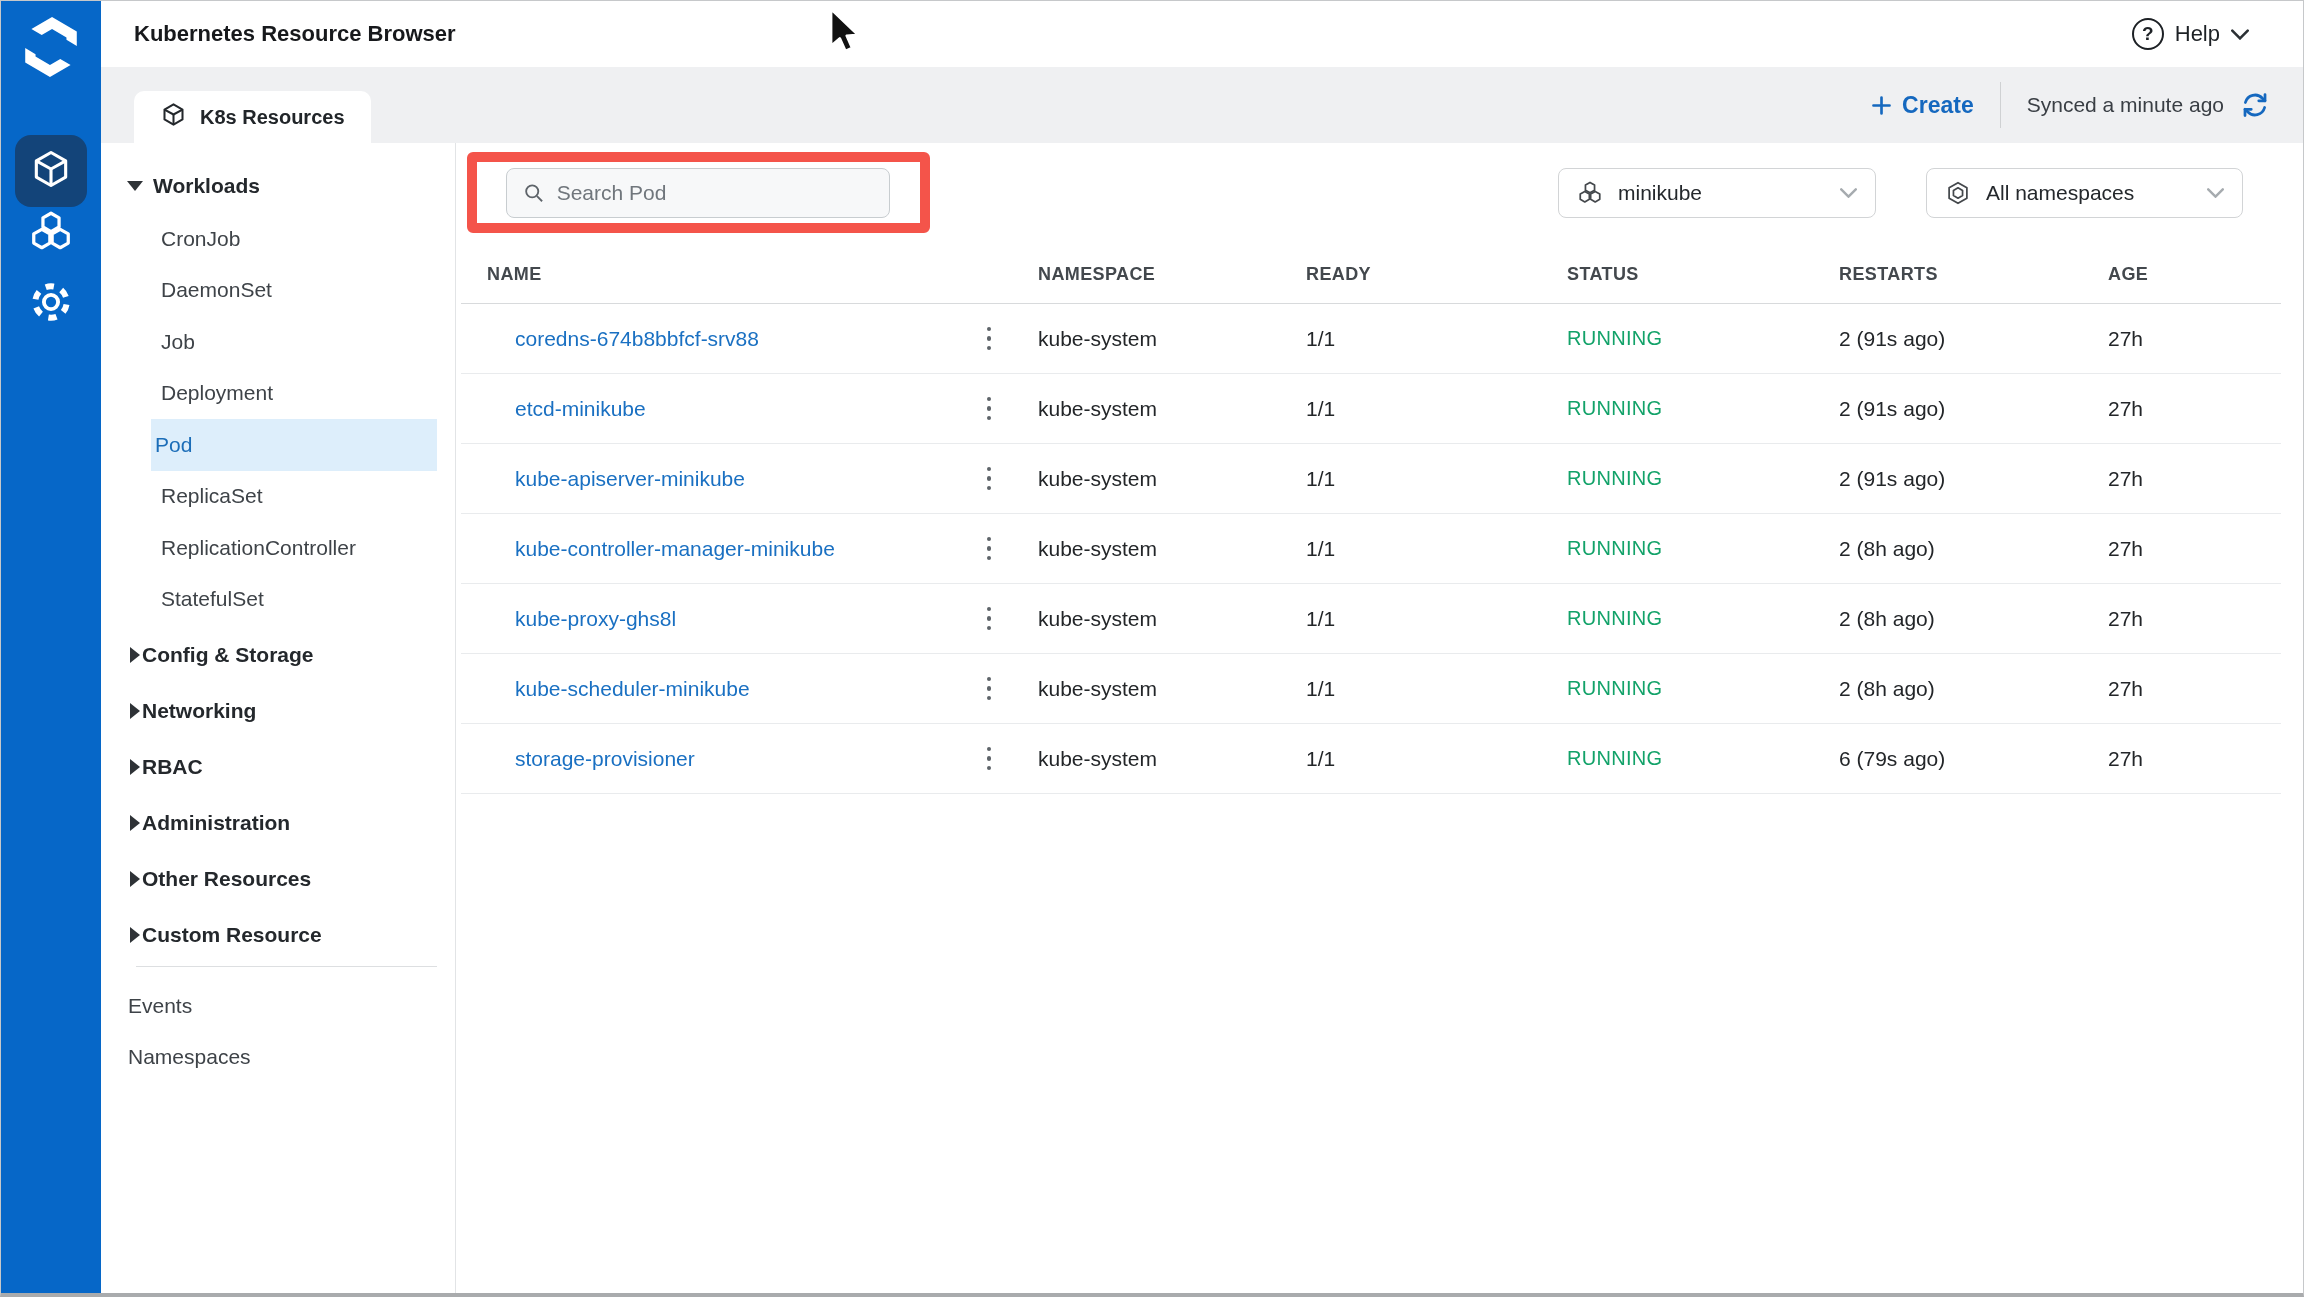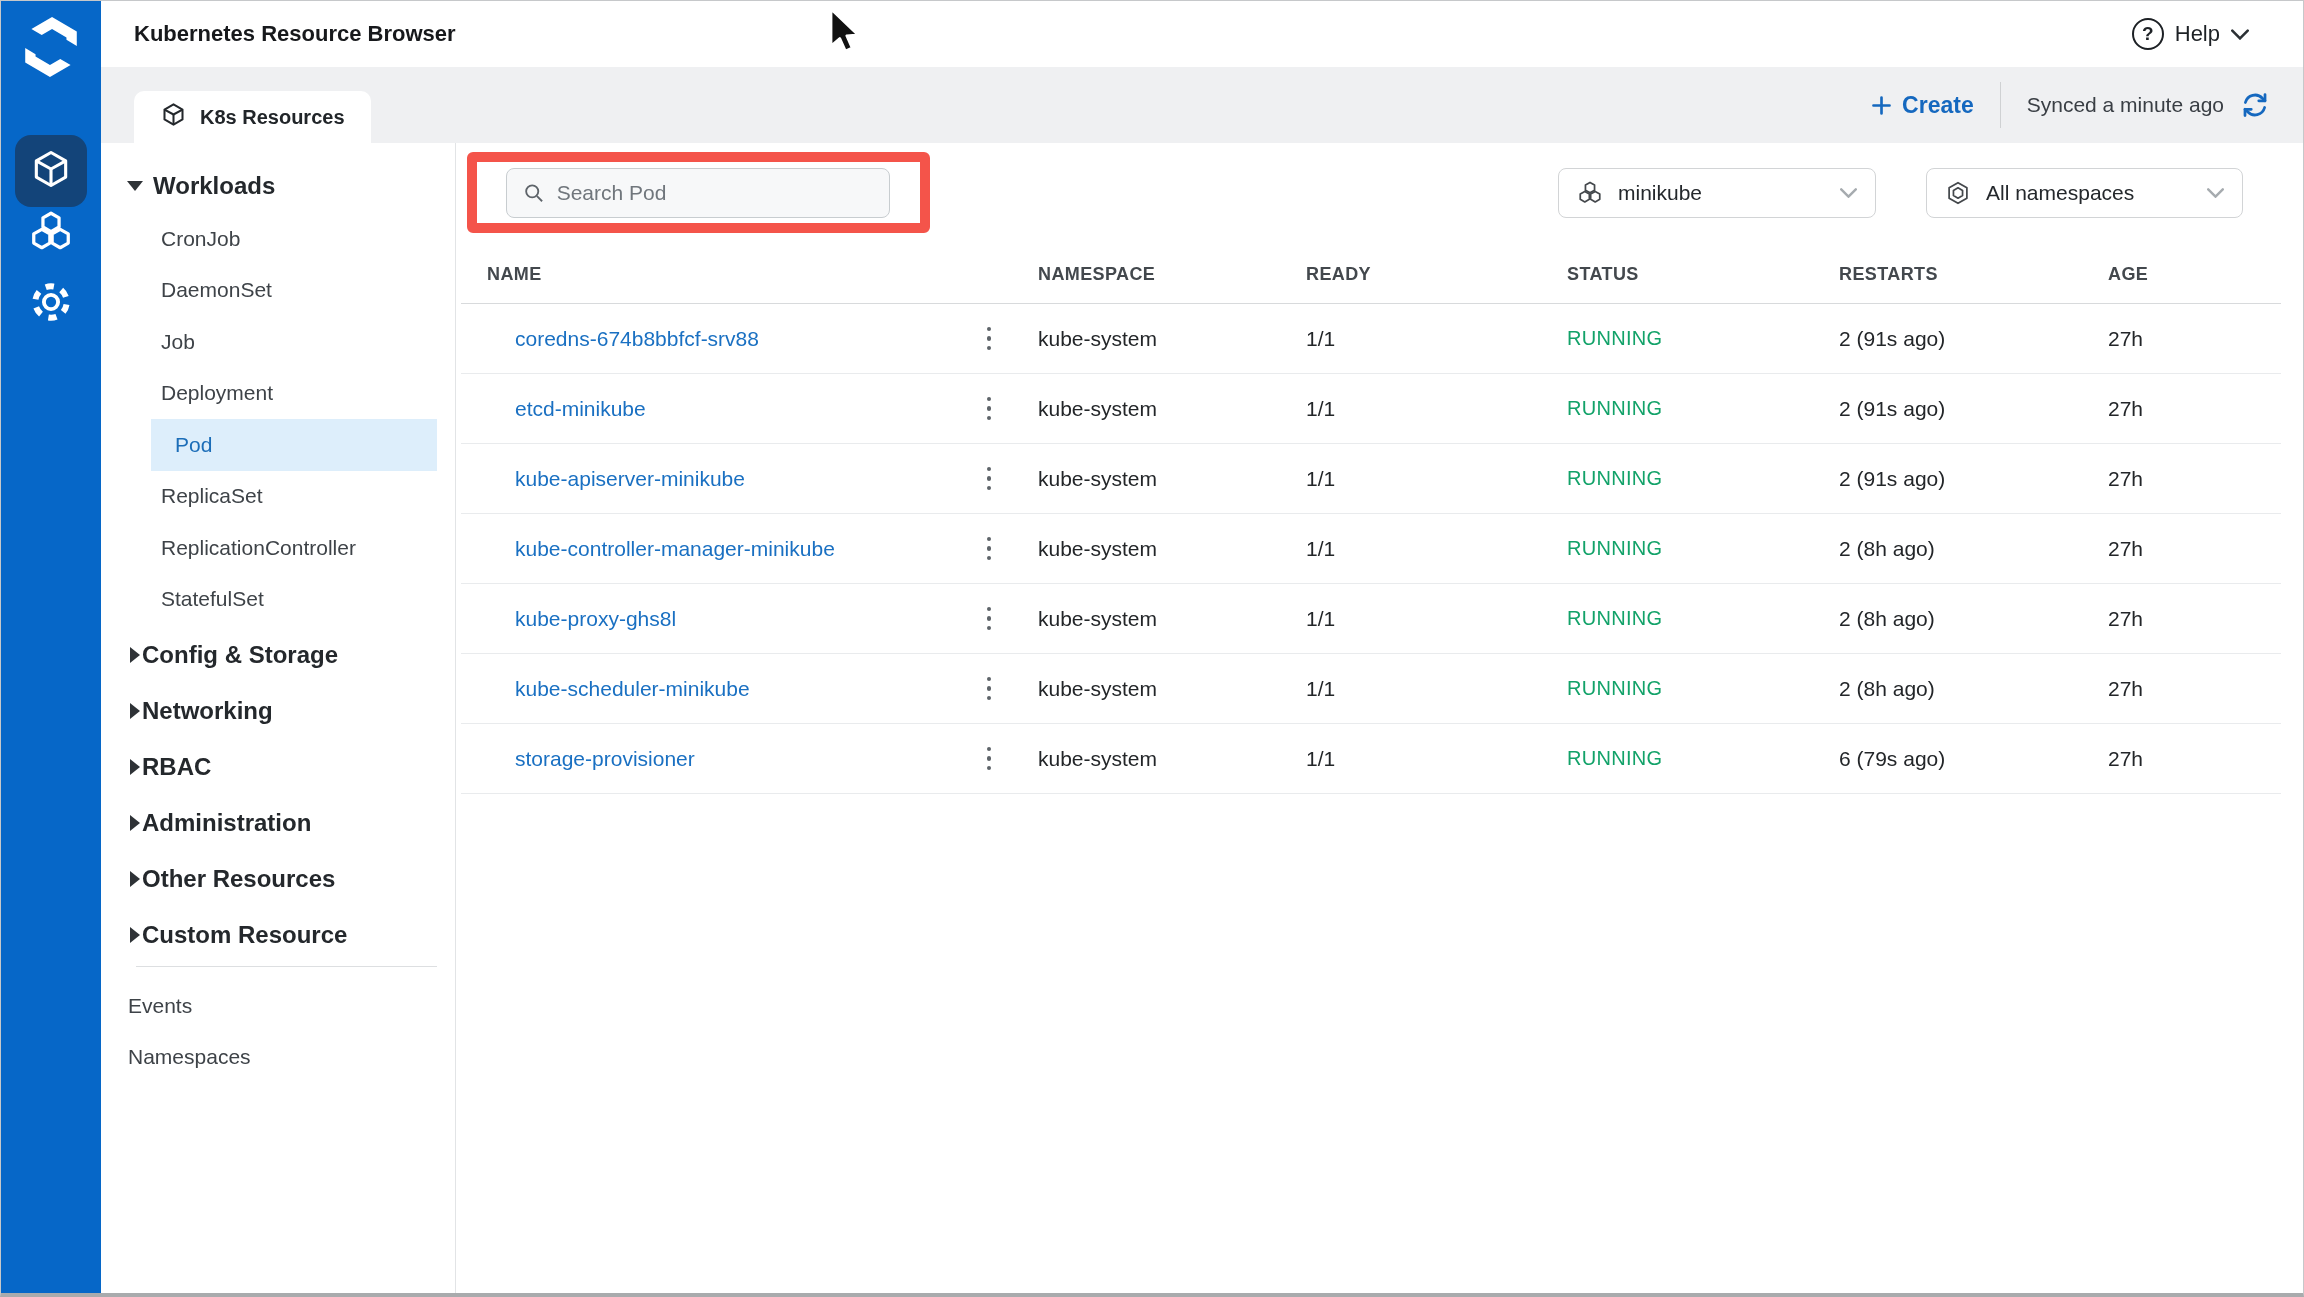--- a/index.html
+++ b/index.html
@@ -40,26 +40,26 @@
   
   .sidenav { position:absolute; left:100px; top:142px; width:355px; height:1155px; background:#fff;
              border-right:1px solid #e2e4e6; padding-top:20px; }
   .nav-sec-header { display:flex; align-items:center; height:56px; cursor:pointer; }
   .nav-sec-header.first { height:46px; }
   .caret { display:inline-block; width:0; height:0; }
   .caret.down  { margin-left:26px; border-left:8px solid transparent; border-right:8px solid transparent;
                  border-top:10px solid #2e3236; }
   .caret.right { margin-left:29px; border-top:8px solid transparent; border-bottom:8px solid transparent;
                  border-left:10px solid #2e3236; }
-  .sec-label { margin-left:10px; font-size:24px; font-weight:bold; color:#24282c; }
+  .sec-label { margin-left:10px; font-size:21px; font-weight:bold; color:#24282c; }
   .caret.right + .sec-label { margin-left:2px; }
   .nav-items { margin-top:4px; padding-bottom:2px; }
   .nav-item { height:51.5px; display:flex; align-items:center; padding-left:60px;
               font-size:21px; color:#3e4348; cursor:pointer; }
-  .nav-item.selected { background:#ddeefb; color:#1b6db8; margin-left:50px; margin-right:18px; padding-left:24px; }
+  .nav-item.selected { background:#ddeefb; color:#1b6db8; margin-left:50px; margin-right:18px; padding-left:4px; }
   .nav-divider { height:1px; background:#dddfe1; margin:3px 18px 0 35px; }
   .nav-bottom { margin-top:13px; }
   .nav-bottom-item { height:51px; display:flex; align-items:center; padding-left:27px;
                      font-size:21px; color:#3e4348; cursor:pointer; }
 
   
   .content { position:absolute; left:455px; top:142px; width:1849px; height:1155px; background:#fff; }
   .annotation { position:absolute; left:11px; top:9px; width:463px; height:81px;
                 border:10px solid var(--red,#f4544a); border-radius:6px; z-index:5; pointer-events:none; }
   .search { position:absolute; left:50px; top:25px; width:384px; height:50px; background:#f7f8f9;

